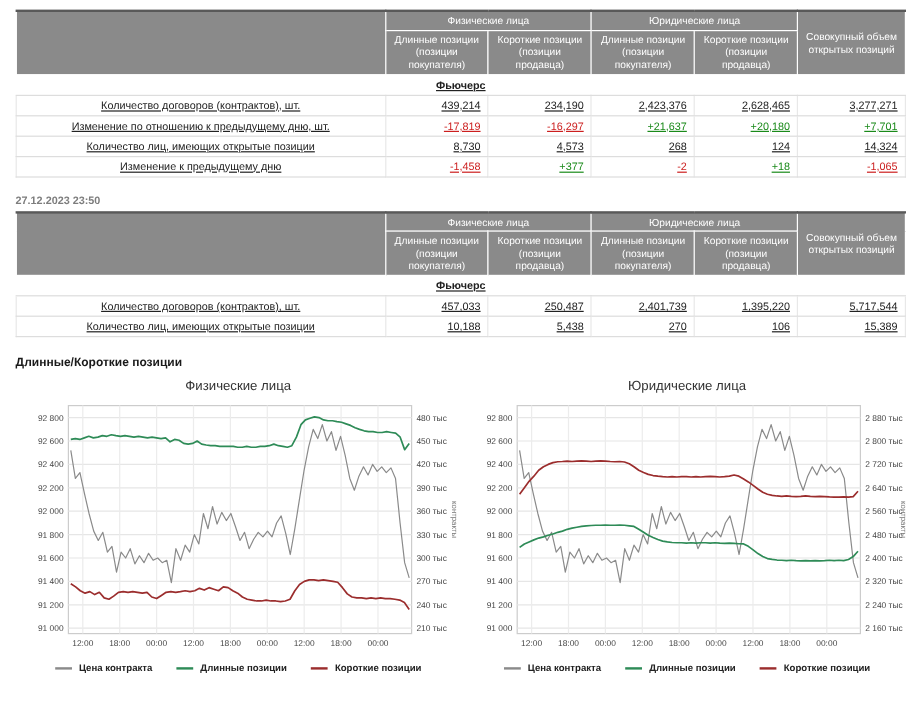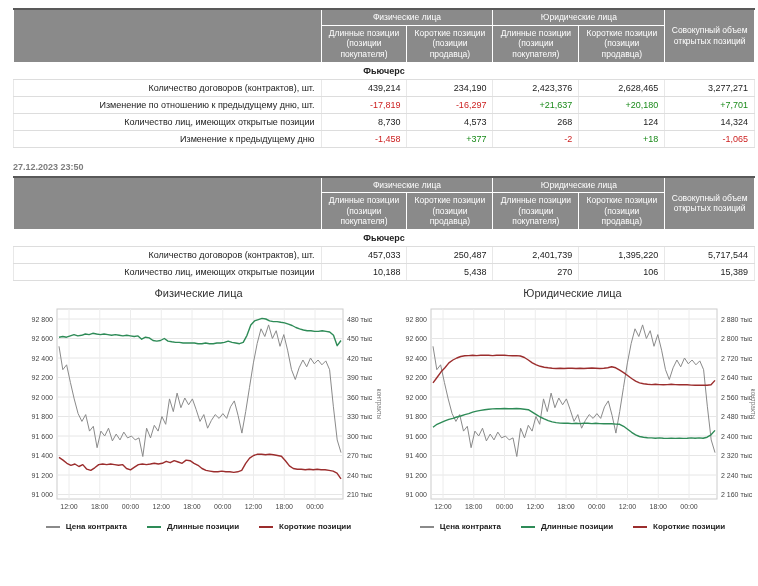--- a/index.html
+++ b/index.html
@@ -4,22 +4,22 @@
 <style>
   * { box-sizing: border-box; margin: 0; padding: 0; }
   html,body { background:#fff; font-family:"Liberation Sans", sans-serif; color:#222; }
   .wrap { width:758px; padding:8px 4px 0 13px; }
   .topbar { display:flex; justify-content:space-between; align-items:flex-end; margin-bottom:4px; padding-right:2px; }
   .ts-green { color:#2e8b46; font-size:9px; font-weight:bold; }
   .ts-gray  { color:#7d7d7d; font-size:9px; font-weight:bold; margin:14px 0 4px 0; }
   .update-note { color:#333; font-size:9px; font-style:italic; }
   table.pos { border-collapse:collapse; width:742px; table-layout:fixed; border-top:2px solid #595959; }
   table.pos th { background:#8a8a8a; color:#fff; font-weight:normal; font-size:8.5px; text-align:center; vertical-align:middle; border:1px solid #fff; padding:2px 4px; line-height:1.25; }
-  table.pos td { font-size:9px; border:1px solid #ddd; border-left:1px solid #e8e8e8; border-right:1px solid #e8e8e8; padding:3px 6px; background:#fff; }
-  table.pos td.lbl { text-align:right; }
+  table.pos td { font-size:9px; border:1px solid #ddd; border-left:1px solid #e8e8e8; border-right:1px solid #e8e8e8; padding:3px 6px; background:#fff;text-decoration:underline; }
+  table.pos td.lbl { text-align:center; }
   table.pos td.val { text-align:right; }
   table.pos td.section { text-align:center; font-weight:bold; border-left:none; border-right:none; padding:3px 0; }
   td.pos-num { color:#1a8a1a; }
   td.neg-num { color:#cc1f1f;margin-top:42px; }
   .charts-heading { font-size:10px; font-weight:bold; margin:16px 0 2px 0; color:#1a1a1a; }
   .charts-row { display:flex; justify-content:space-between; width:745px; }
   .chart-box { width:371px; }
   .chart-title { text-align:center; font-size:11px; color:#333; margin:6px 0 2px 0; }
   .legend { display:flex; justify-content:center; gap:20px; margin-top:3px; }
   .legend-item { display:flex; align-items:center; gap:6px; cursor:pointer; }
@@ -142,20 +142,21 @@
           <td class="val">10,188</td>
           <td class="val">5,438</td>
           <td class="val">270</td>
           <td class="val">106</td>
           <td class="val">15,389</td>
         </tr>
       </tbody>
 
   </table>
 
+  <div class="charts-heading">Длинные/Короткие позиции</div>
 
   <div class="charts-row">
     <div class="chart-box">
       <div class="chart-title">Физические лица</div>
       <div id="chart-0"><svg width="371" height="214" viewBox="0 0 371 214">
             <rect x="44" y="8" width="286" height="190" fill="#fff" stroke="#ccc" stroke-width="1"></rect>
             <line x1="44" y1="18" x2="330" y2="18" stroke="#e6e6e6" stroke-width="1"></line>
             <text x="40" y="20.5" text-anchor="end" font-size="7" fill="#444">92 800</text>
             <text x="334" y="20.5" text-anchor="start" font-size="7" fill="#444">480 тыс</text>
             <line x1="44" y1="37.5" x2="330" y2="37.5" stroke="#e6e6e6" stroke-width="1"></line>

